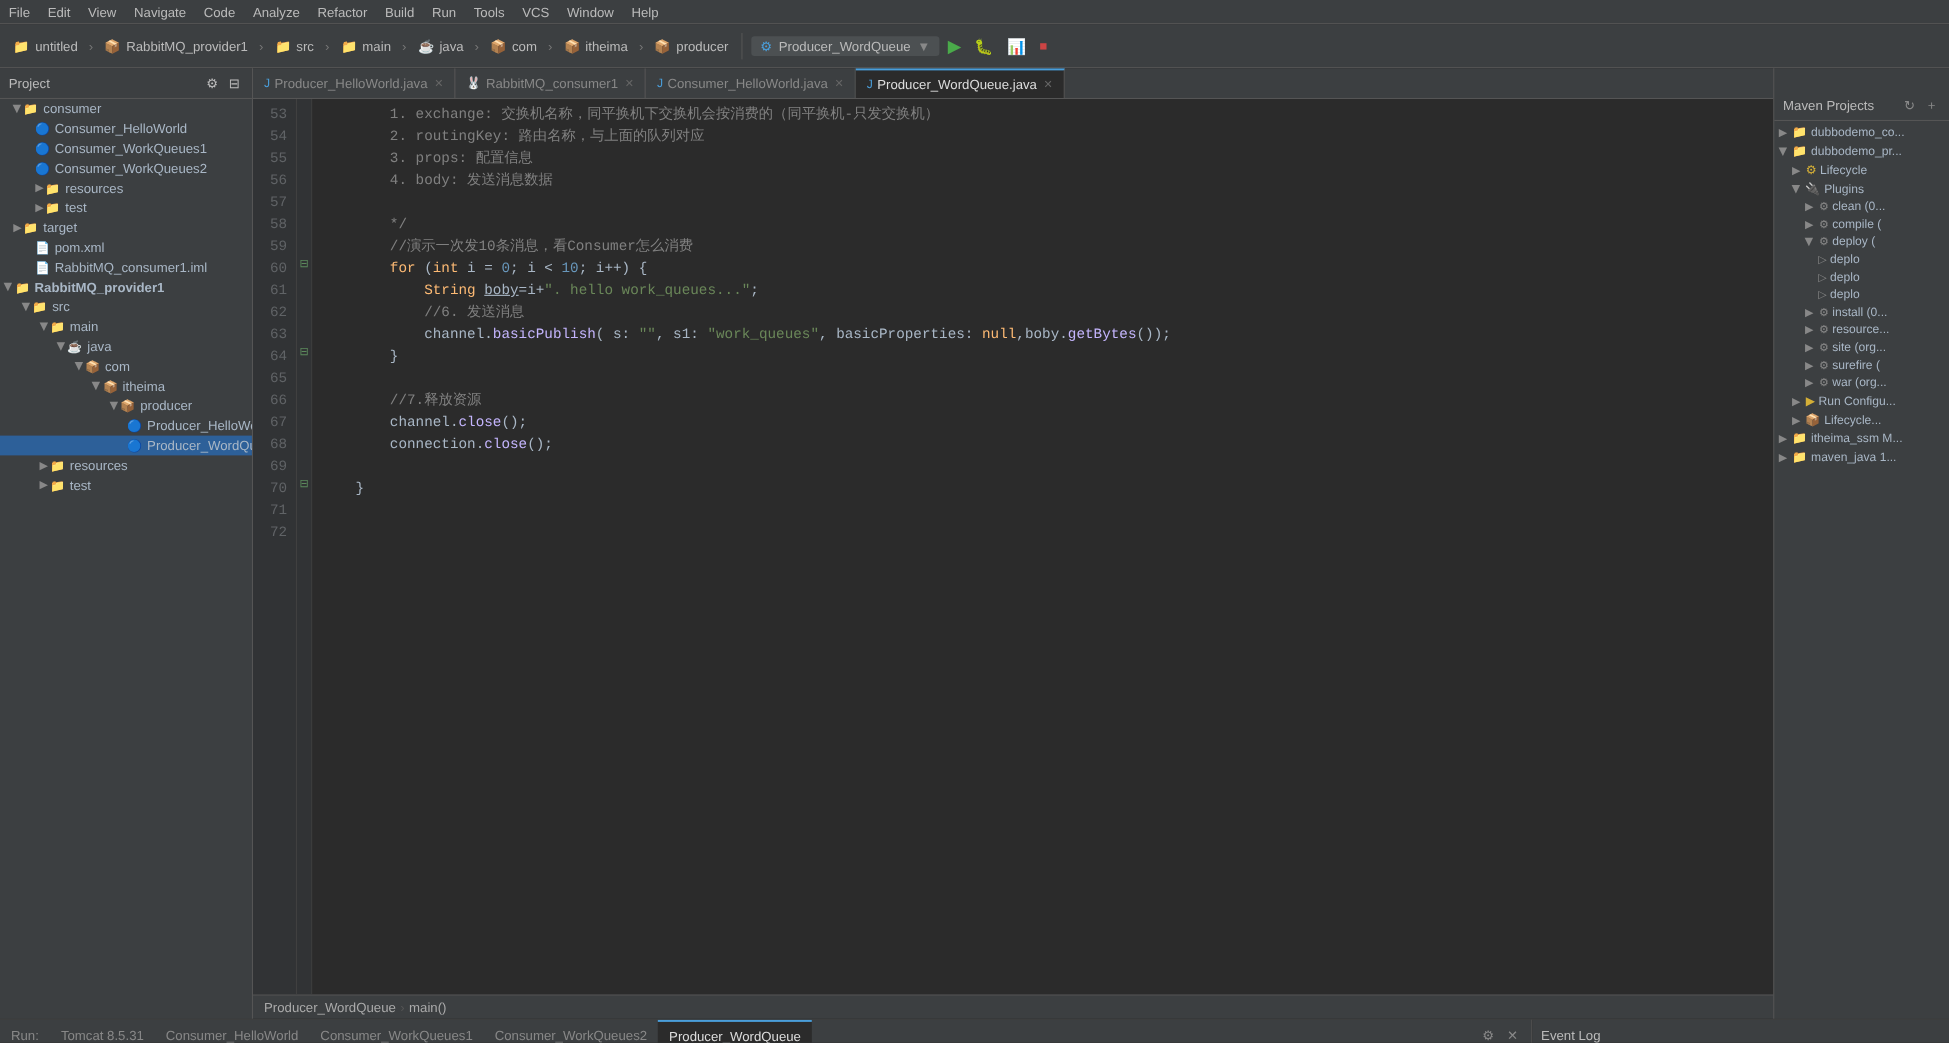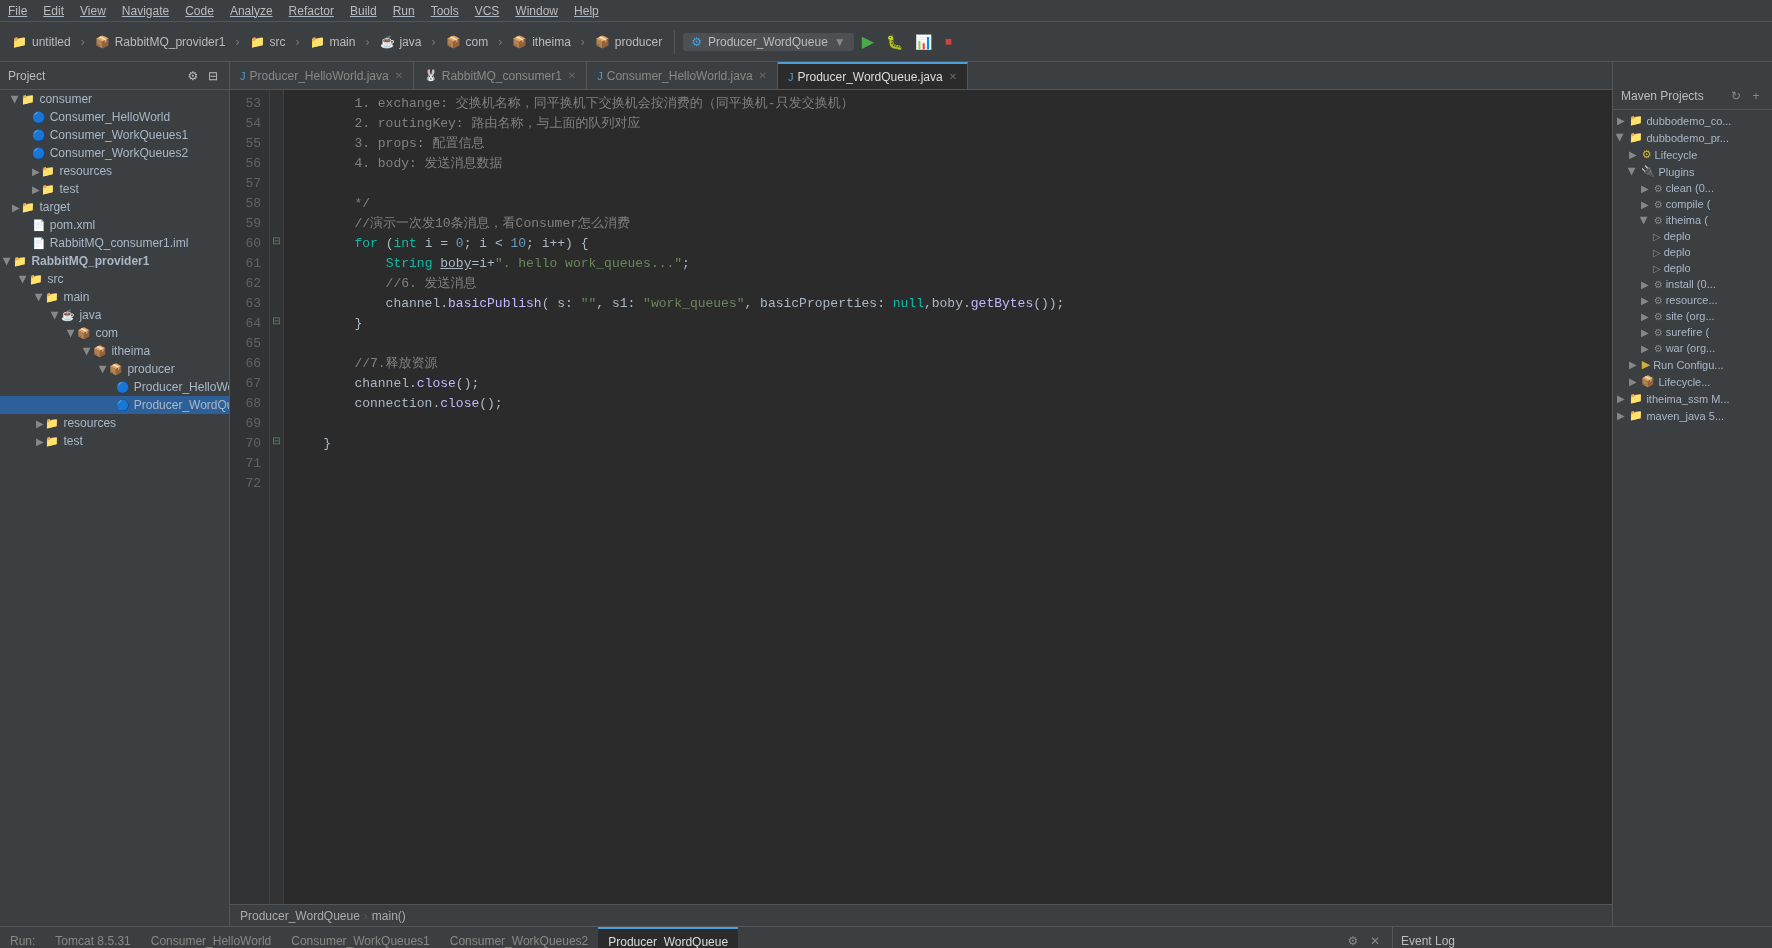--- a/index.html
+++ b/index.html
@@ -1,19 +1,19 @@
 <!DOCTYPE html>
 <html><head>
   <meta charset="utf-8">
   <style>
     * { margin: 0; padding: 0; box-sizing: border-box; }
     body { font-family: 'Segoe UI', Arial, sans-serif; font-size: 12px; background: #2b2b2b; color: #a9b7c6; overflow: hidden; width: 1772px; height: 948px; }
 
     
-    #menu-bar { background: #3c3f41; height: 22px; display: flex; align-items: center; border-bottom: 1px solid #555; text-decoration: underline; }
+    #menu-bar { background: #3c3f41; height: 22px; display: flex; align-items: center; border-bottom: 1px solid #555; }
     .menu-item { padding: 2px 8px; color: #bbb; cursor: pointer; font-size: 12px; }
 
     
     #toolbar { background: #3c3f41; height: 40px; display: flex; align-items: center; padding: 0 8px; gap: 4px; border-bottom: 1px solid #555; }
     .toolbar-item { display: flex; align-items: center; gap: 4px; color: #bbb; font-size: 12px; padding: 2px 4px; cursor: pointer; }
     .toolbar-sep { width: 1px; height: 24px; background: #555; margin: 0 4px; }
     .toolbar-icon { width: 16px; height: 16px; display: inline-flex; align-items: center; justify-content: center; font-size: 12px; }
     .breadcrumb-arrow { color: #777; margin: 0 2px; }
 
     
@@ -47,21 +47,21 @@
     .tab.active { background: #2b2b2b; color: #ddd; border-top: 2px solid #4a9eda; }
     .tab .tab-icon { margin-right: 4px; font-size: 11px; color: #4a9eda; }
     .tab .tab-icon.rabbit { color: #cc7832; }
     .tab .close-btn { margin-left: 6px; color: #666; font-size: 10px; cursor: pointer; }
 
     
     #code-editor { flex: 1; overflow: hidden; display: flex; flex-direction: row; position: relative; }
     #line-numbers { width: 40px; background: #313335; color: #606366; font-family: 'Courier New', monospace; font-size: 13px; padding: 4px 0; text-align: right; padding-right: 8px; overflow: hidden; line-height: 20px; border-right: 1px solid #404040; }
     #code-content { flex: 1; padding: 4px 8px; font-family: 'Courier New', monospace; font-size: 13px; overflow: auto; line-height: 20px; background: #2b2b2b; }
     .code-line { white-space: pre; line-height: 20px; }
-    .kw { color: #14b8a6; font-family: Liberation Mono, monospace; }
+    .kw { color: #fdba74; font-family: Liberation Mono, monospace; }
     .str { color: #6a8759; }
     .comment { color: #808080; }
     .num { color: #6897bb; }
     .fn { color: #c4b5fd; }
 
     
     #breadcrumb-bar { background: #3c3f41; height: 22px; display: flex; align-items: center; padding: 0 8px; border-top: 1px solid #555; font-size: 12px; color: #888; }
     #breadcrumb-bar span { margin: 0 2px; }
     #breadcrumb-bar .bc-sep { color: #555; }
 
@@ -410,21 +410,21 @@
         <span>clean (0...</span>
       </div>
       <div class="maven-item" style="padding-left:28px;">
         <span class="triangle">▶</span>
         <span class="maven-gear">⚙</span>
         <span>compile (</span>
       </div>
       <div class="maven-item" style="padding-left:28px;">
         <span class="triangle open">▶</span>
         <span class="maven-gear">⚙</span>
-        <span>itheima (</span>
+        <span>deploy (</span>
       </div>
       <div class="maven-item" style="padding-left:40px;">
         <span class="maven-gear">▷</span>
         <span>deplo</span>
       </div>
       <div class="maven-item" style="padding-left:40px;">
         <span class="maven-gear">▷</span>
         <span>deplo</span>
       </div>
       <div class="maven-item" style="padding-left:40px;">
@@ -467,21 +467,21 @@
         <span>Lifecycle...</span>
       </div>
       <div class="maven-item" style="padding-left:4px;">
         <span class="triangle">▶</span>
         <span class="maven-icon">📁</span>
         <span>itheima_ssm M...</span>
       </div>
       <div class="maven-item" style="padding-left:4px;">
         <span class="triangle">▶</span>
         <span class="maven-icon">📁</span>
-        <span>maven_java 5...</span>
+        <span>maven_java 1...</span>
       </div>
     </div>
   </div>
 </div>
 
 <div id="bottom-panel">
 
   <div id="run-panel">
     <div id="run-tabs">
       <div class="run-tab">Run:</div>

